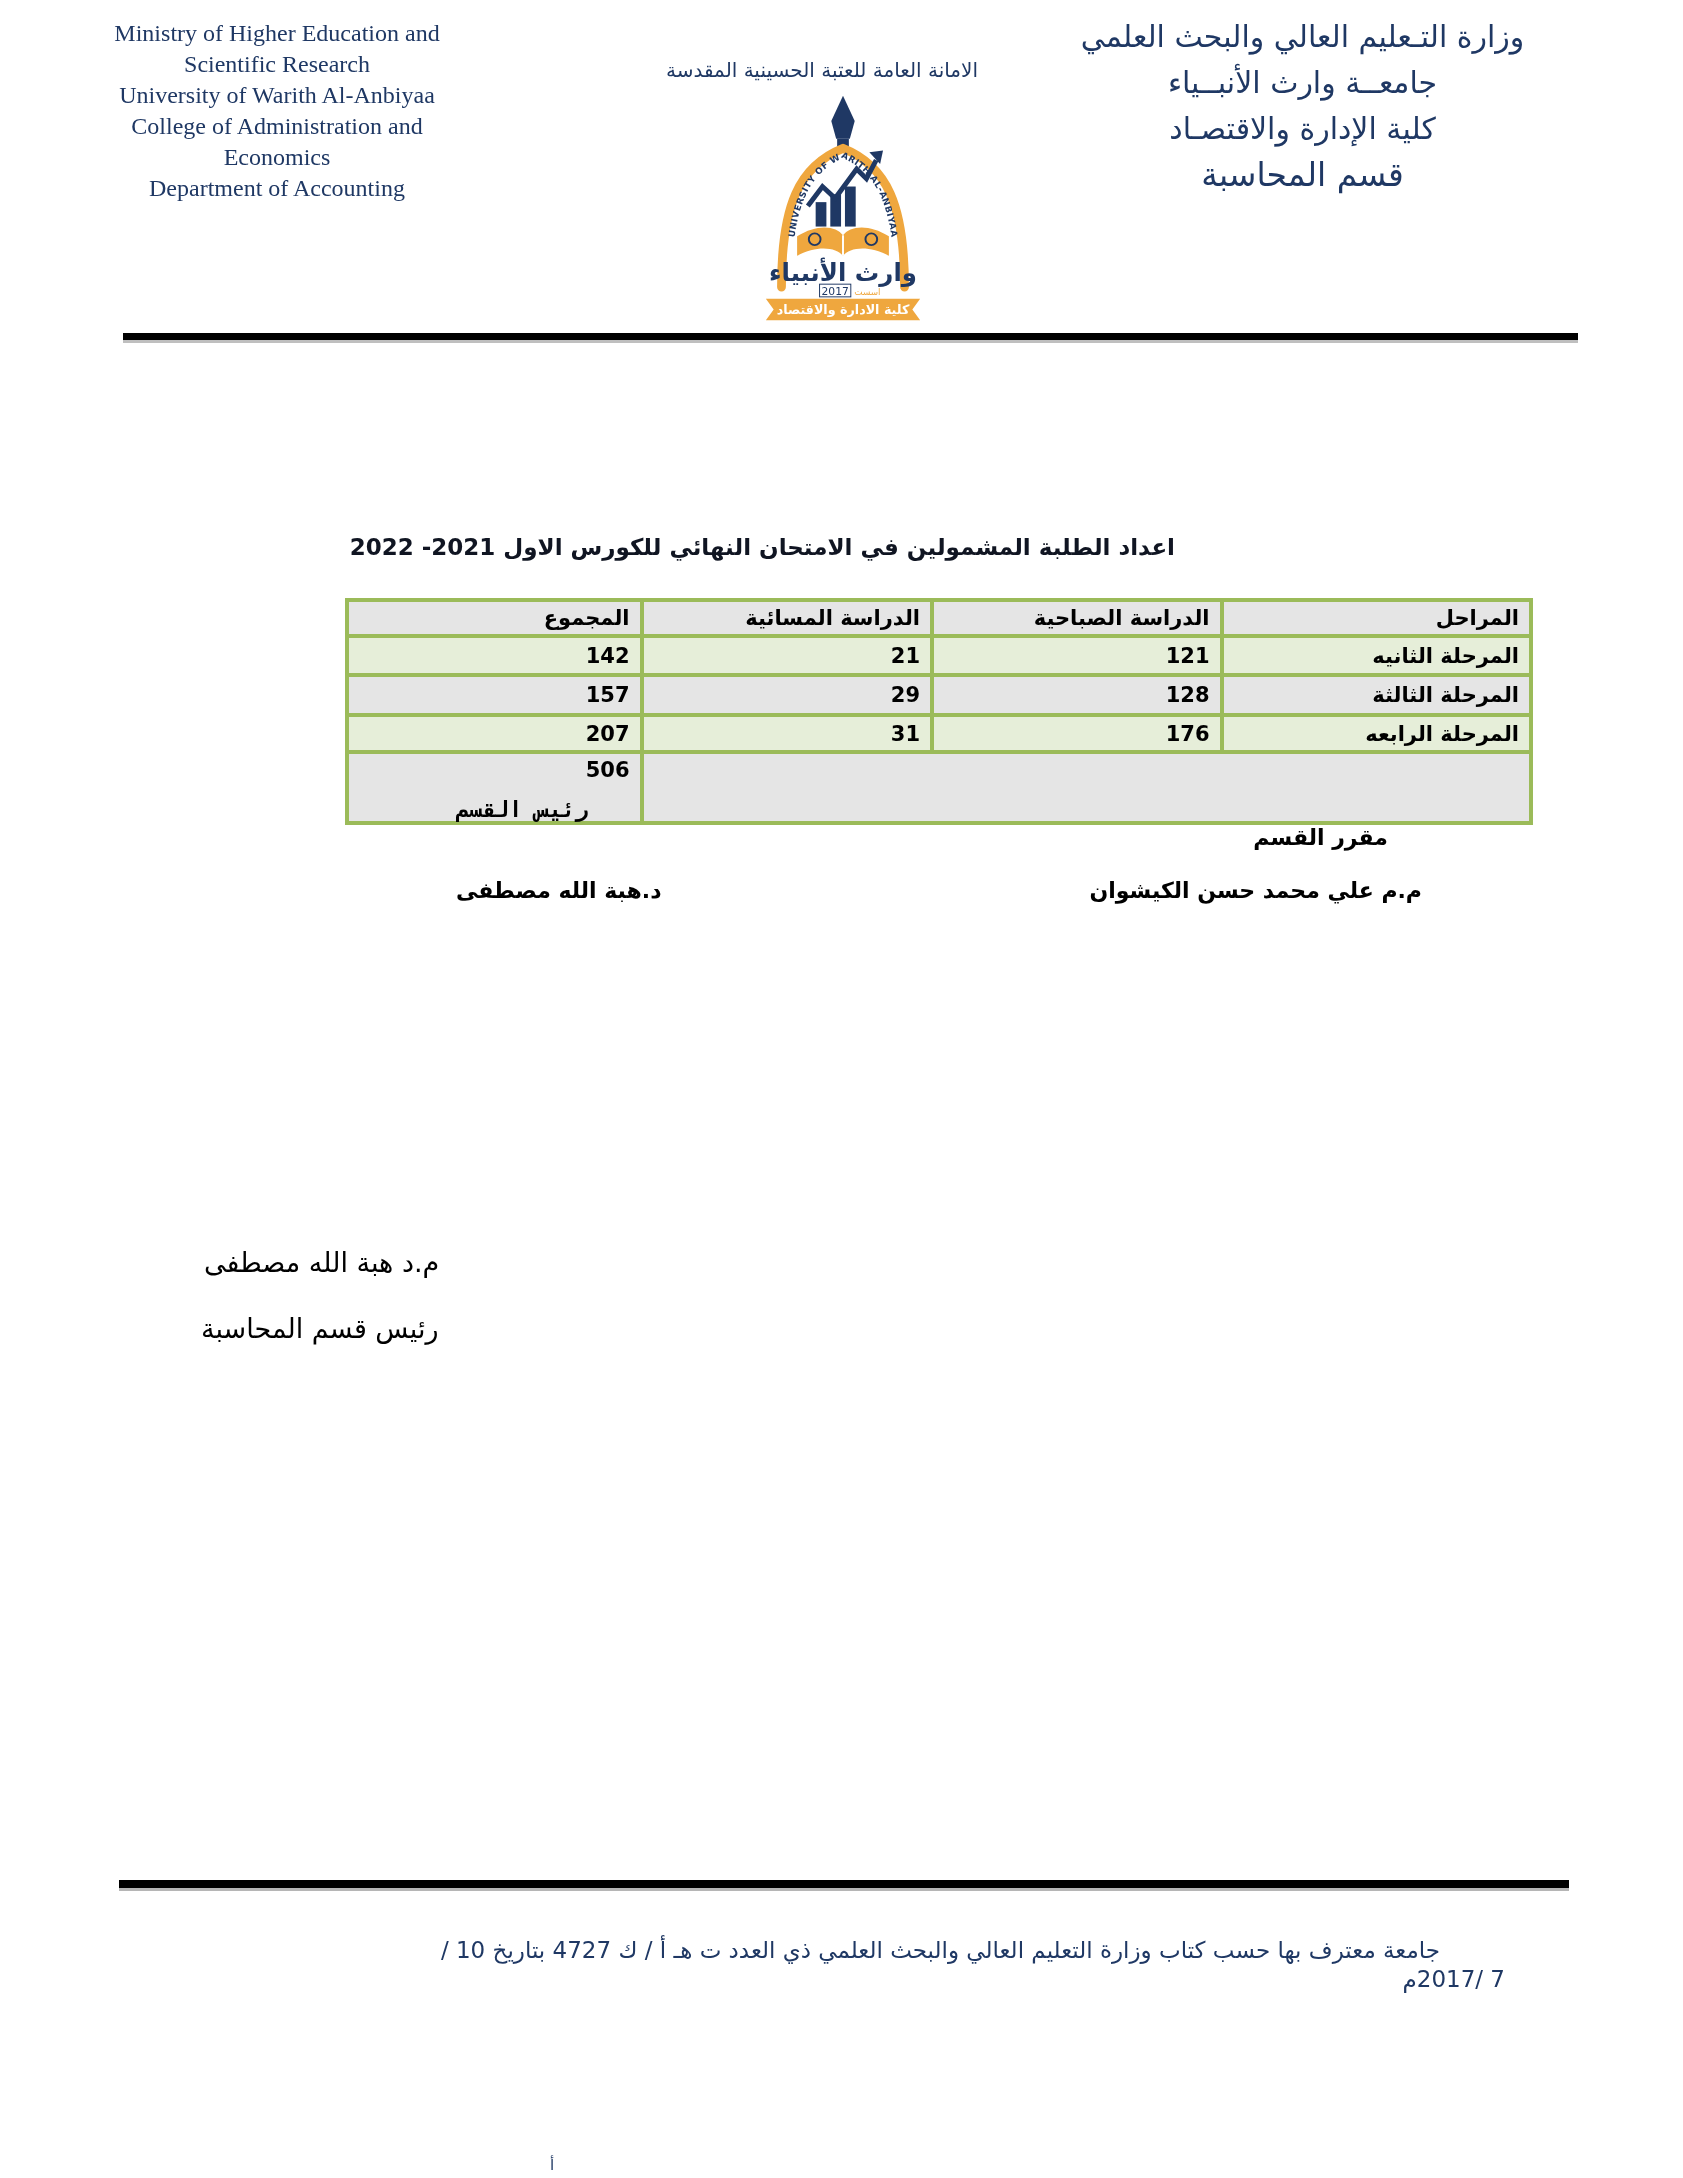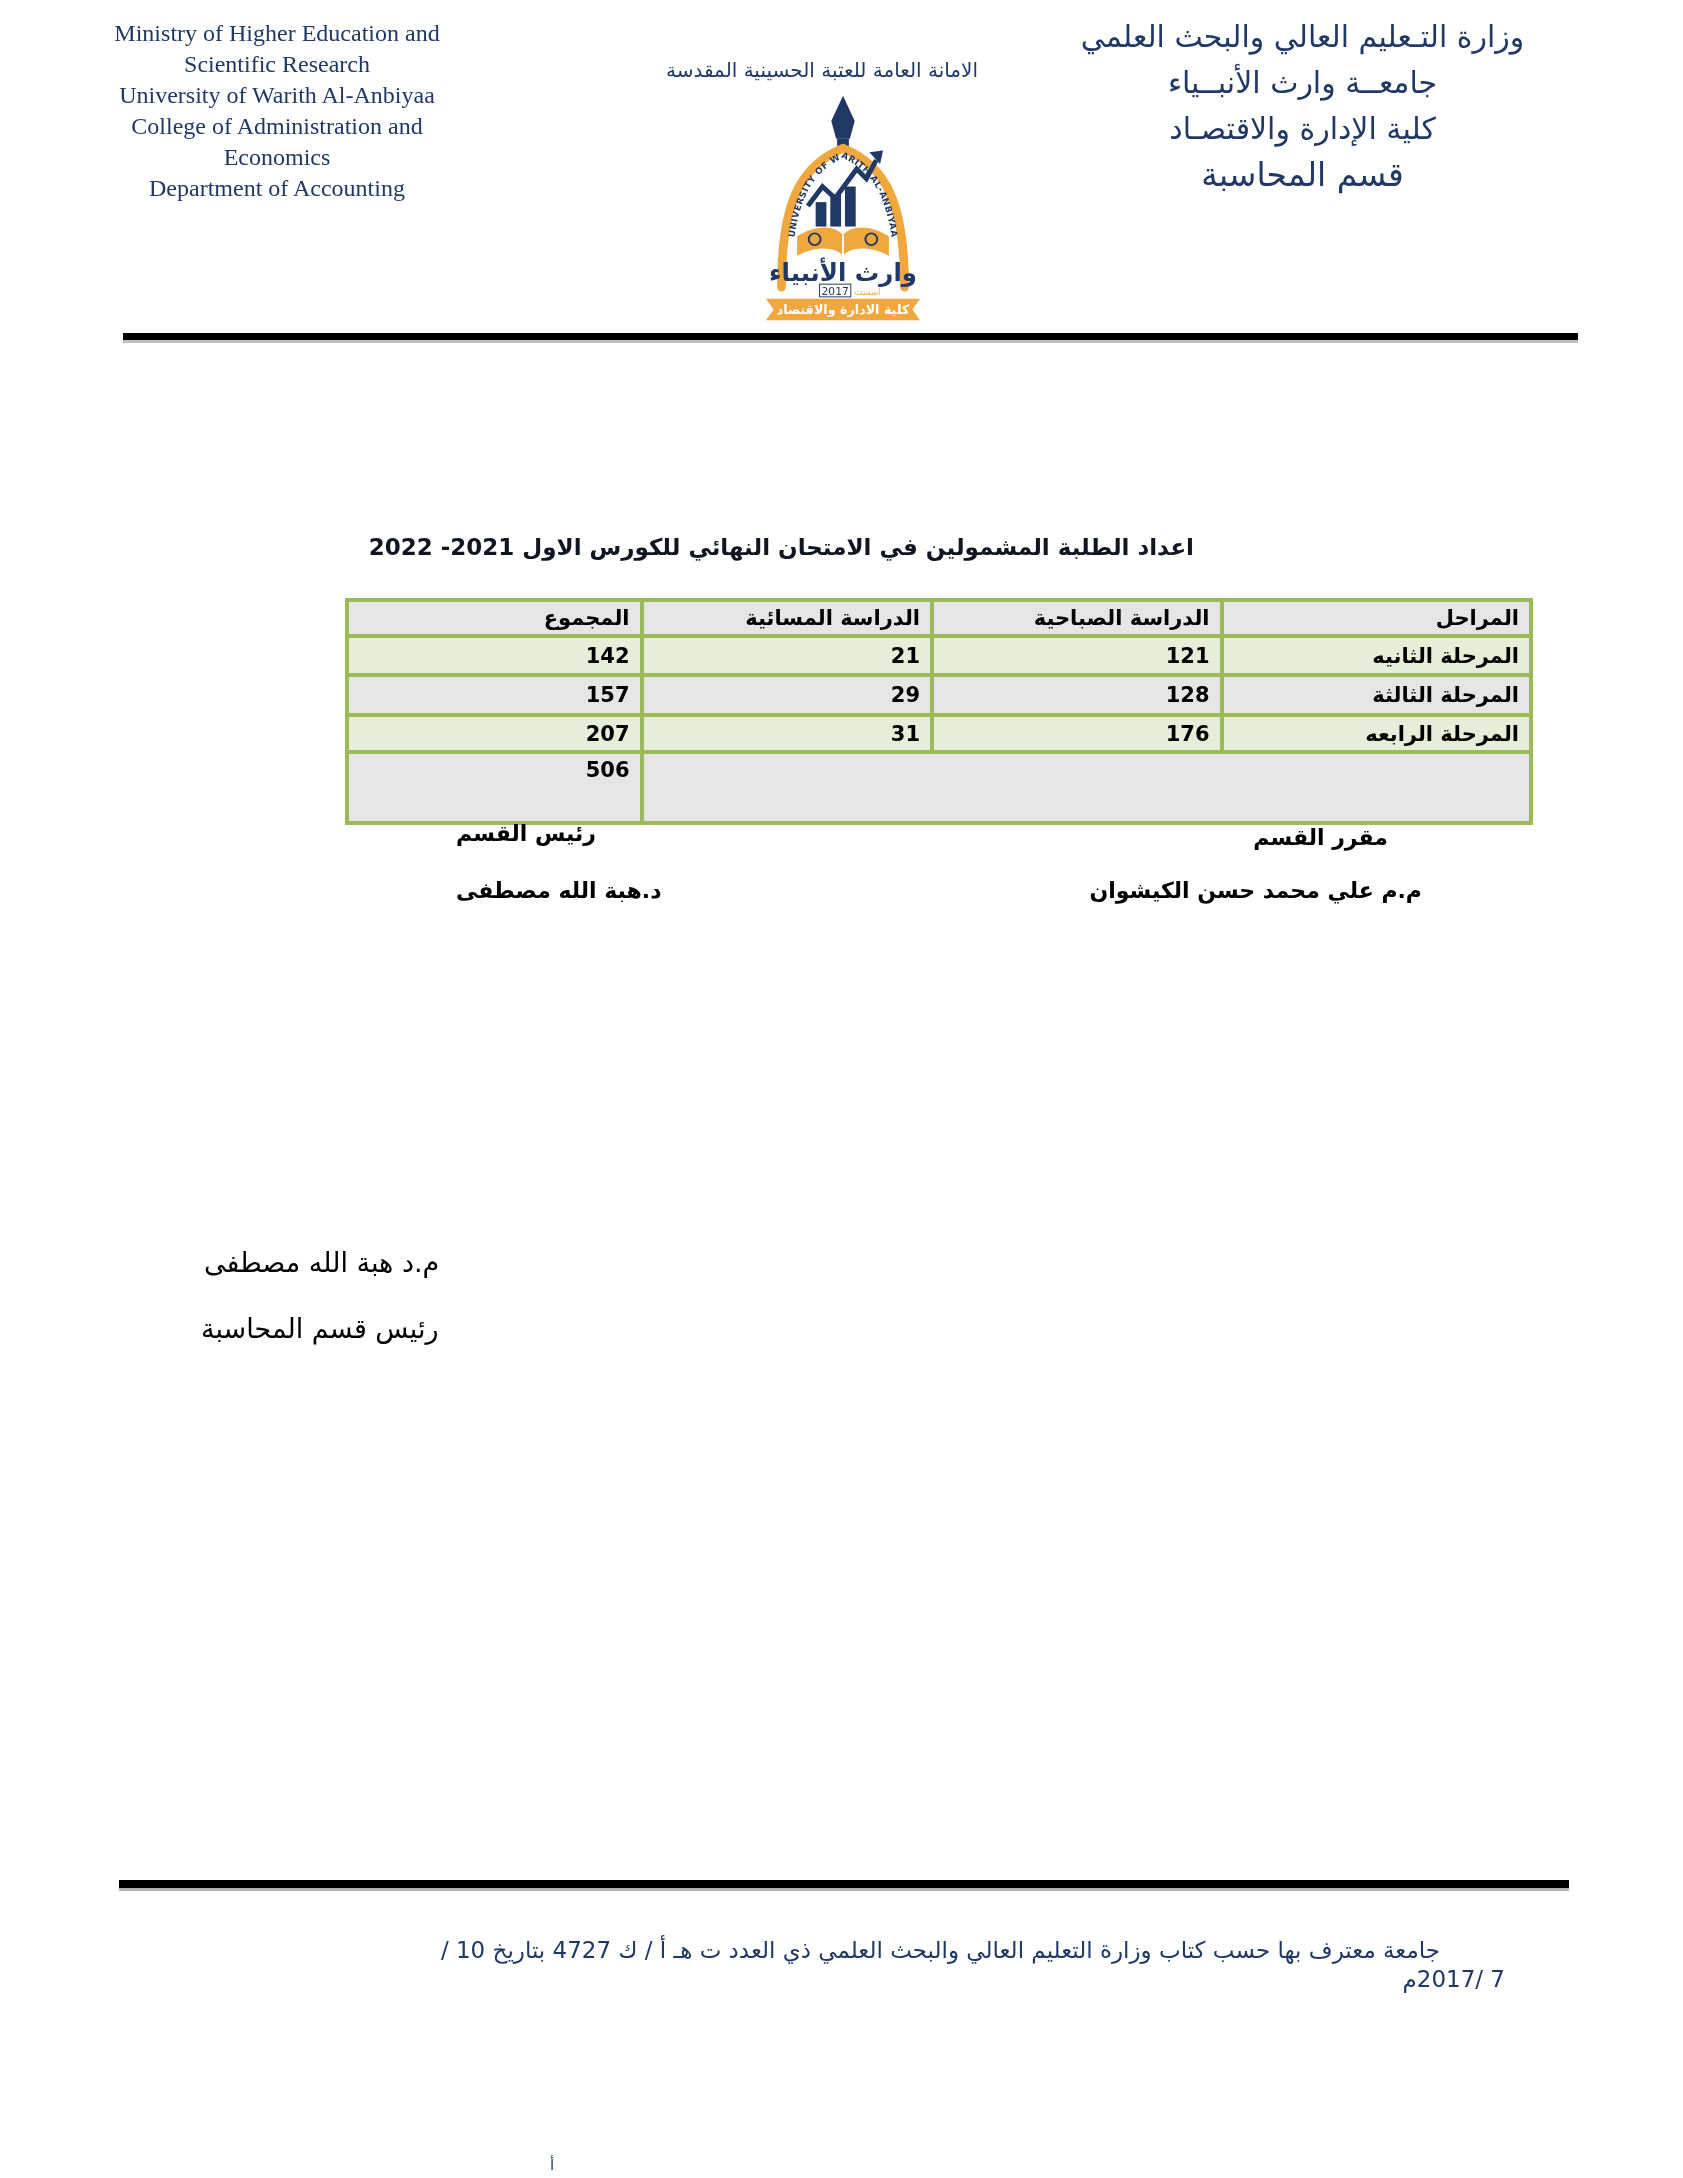--- a/index.html
+++ b/index.html
@@ -21,41 +21,41 @@
   }
   .ar-block {
     left:1035px; top:14px; width:535px; text-align:center; direction:rtl;
     font-size:30px; line-height:46px; color:#1F3864;
   }
   .ar-block .ln:last-child { font-size:33px; }
   .logo-box { left:760px; top:95px; width:166px; height:226px; }
   .rule-top { left:123px; top:333px; width:1455px; height:7px; background:#000; box-shadow:0 3px 0 rgba(0,0,0,.25); }
   
   .doc-title {
-    top:534px; right:489px; direction:rtl; white-space:nowrap;
+    top:534px; right:508px; direction:rtl; white-space:nowrap;
     font-size:23px; font-weight:bold; color:#101522;
   }
   
   .tbl-wrap { left:345px; top:598px; width:1188px; }
   table.data {
     width:100%; border-collapse:collapse; direction:rtl;
     font-size:21px; font-weight:bold; color:#000;
   }
   table.data td, table.data th {
     border:4px solid #9BBB59; text-align:right; padding:2px 10px 2px 4px;
     vertical-align:middle; background:#e5e5e5;
   }
   tr.alt td { background:#E6EED9; }
   tr.hdr th { height:36px; }
   tr.r1 td { height:39px; } tr.r2 td { height:40px; } tr.r3 td { height:37px; }
   tr.total td { height:71px; vertical-align:top; padding-top:4px; }
   
   .sig { direction:rtl; white-space:nowrap; font-weight:bold; color:#000; font-size:22px; }
   .sig-label-right { right:295px; top:825px; }
-  .sig-label-left  { left:456px;  top:821px; }
+  .sig-label-left  { left:456px;  top:797px;font-family:Liberation Mono, monospace; }
   .sig-name-right  { right:261px; top:878px; }
   .sig-name-left   { left:456px;  top:878px; }
   
   .approve { direction:rtl; white-space:nowrap; color:#000; font-size:27px; }
   .approve-name  { left:204px; top:1247px; }
   .approve-title { left:201px; top:1313px; }
   
   .rule-bottom { left:119px; top:1880px; width:1450px; height:8px; background:#000; box-shadow:0 3px 0 #b5b5b5; }
   .foot { direction:rtl; color:#1F3864; font-size:23px; white-space:nowrap; }
   .foot-1 { right:243px; top:1924px;margin-top:13px; }

